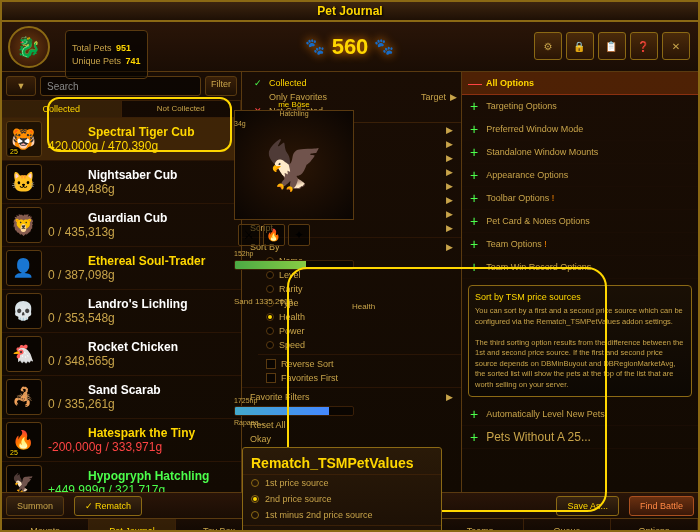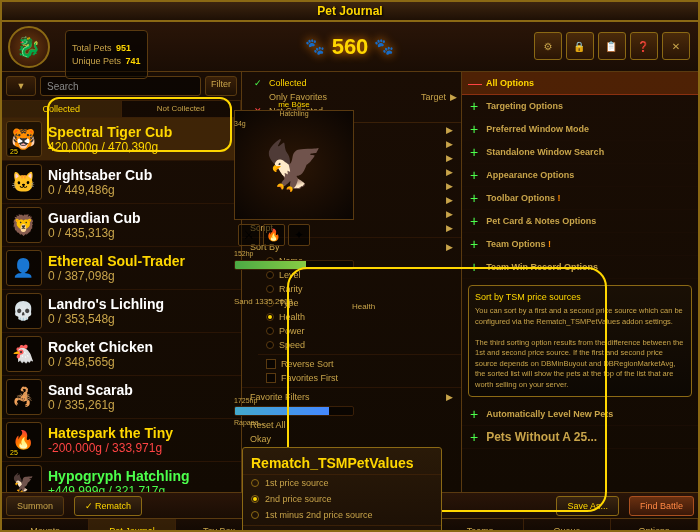--- a/index.html
+++ b/index.html
@@ -236,26 +236,27 @@
       color: #ffd700;
       font-size: 7px;
       padding: 0 2px;
       border-radius: 2px;
     }
     .pet-info {
       flex: 1;
       min-width: 0;
     }
     .pet-name {
-      font-size: 14px;
+      font-size: 12px;
       font-weight: bold;
       color: #ffd700;
       white-space: nowrap;
       overflow: hidden;
       text-overflow: ellipsis;
+      padding-left: 40px;
     }
     .pet-name.yellow { color: #ffd700; }
     .pet-name.green { color: #4cff4c; }
     .pet-name.white { color: #ffffff; }
     .pet-price {
       font-size: 12px;
       color: #c8a44a;
       white-space: nowrap;
       overflow: hidden;
       text-overflow: ellipsis;
@@ -345,21 +346,21 @@
     .option-item {
       display: flex;
       align-items: center;
       padding: 3px 8px;
       font-size: 9px;
       color: #c8a44a;
       border-bottom: 1px solid #1a0d04;
       cursor: pointer;
       gap: 4px;
     }
-    .option-label { flex: 1; font-weight: bold; }
+    .option-label { flex: 1; }
     .exclaim { color: #ff8800; }
     .tooltip-title {
       color: #ffd700;
       font-size: 9px;
       font-weight: normal;
       margin-bottom: 4px;
     }
     .tooltip-body {
       color: #c8a44a;
       font-size: 8px;
@@ -866,21 +867,21 @@
       <div class="option-item">
         <span class="green-plus">+</span>
         <span class="option-label">Targeting Options</span>
       </div>
       <div class="option-item">
         <span class="green-plus">+</span>
         <span class="option-label">Preferred Window Mode</span>
       </div>
       <div class="option-item">
         <span class="green-plus">+</span>
-        <span class="option-label">Standalone Window Search</span>
+        <span class="option-label">Standalone Window Mounts</span>
       </div>
       <div class="option-item">
         <span class="green-plus">+</span>
         <span class="option-label">Appearance Options</span>
       </div>
       <div class="option-item">
         <span class="green-plus">+</span>
         <span class="option-label">Toolbar Options <span class="exclaim">!</span></span>
       </div>
       <div class="option-item">

